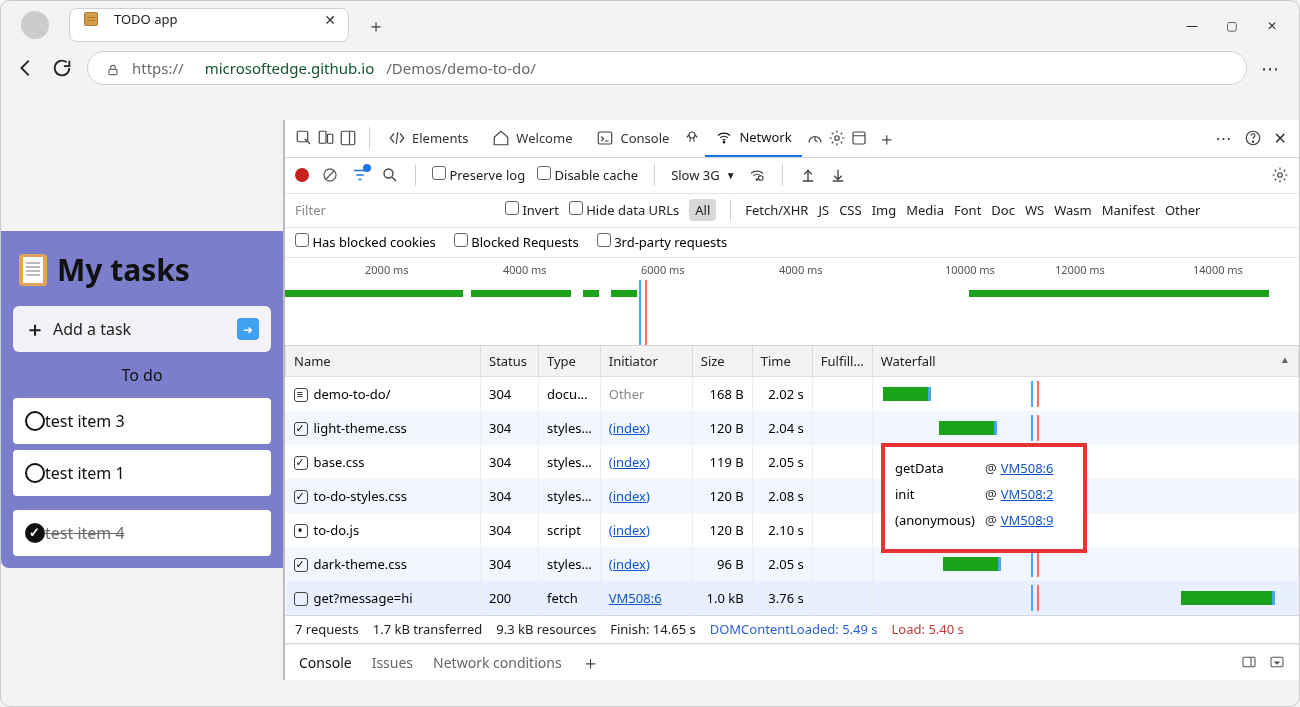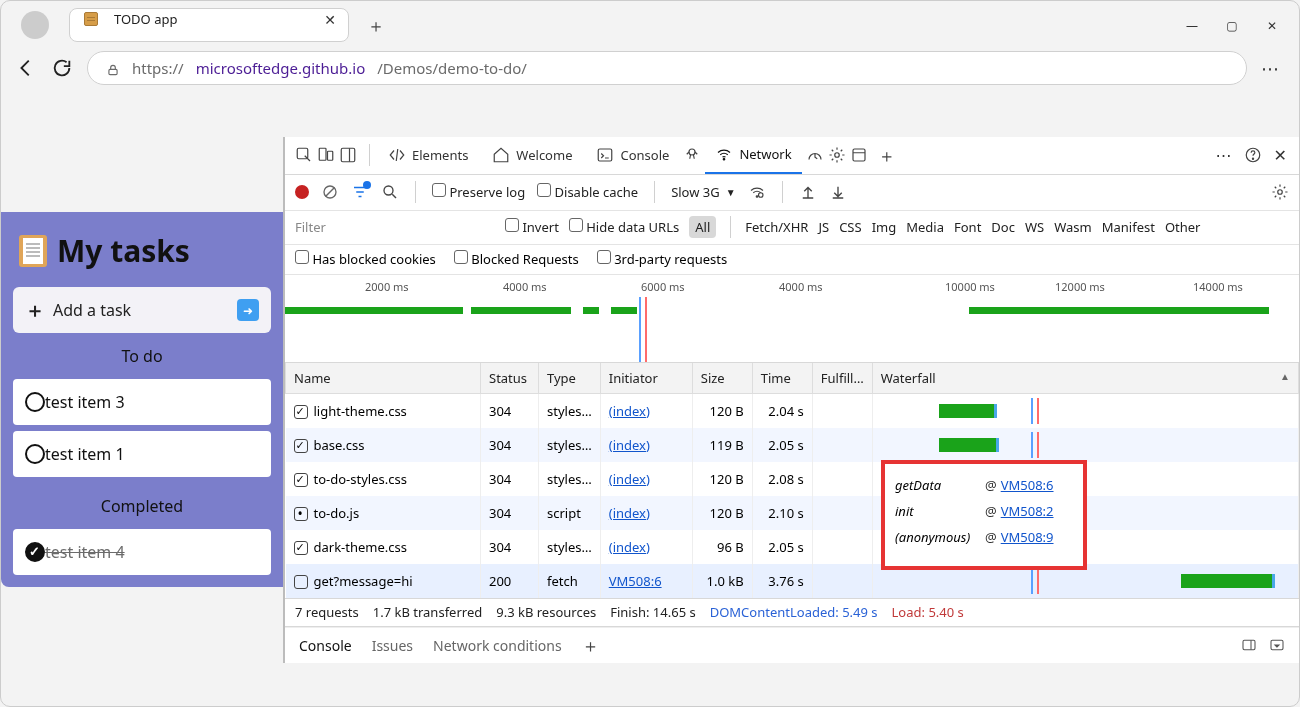--- a/index.html
+++ b/index.html
@@ -14,21 +14,21 @@
   .tab-icon { width:14px; height:14px; background:#d69d48; border:1px solid #aa7a36; border-radius:2px; position:relative;}
   .tab-icon::after{content:"";position:absolute;left:2px;right:2px;top:4px;height:1px;background:#aa7a36;box-shadow:0 3px 0 #aa7a36;}
   .new-tab { font-size: 18px; color: #444; padding: 0 10px; }
   .win-controls { margin-left: auto; display: flex; gap: 22px; padding-right: 10px; color:#333; font-size:12px;}
   .win-controls span{width:18px;text-align:center;}
 
   .addrbar { height: 44px; display: flex; align-items: center; gap: 14px; padding: 0 18px 6px 14px; }
   .nav-btn { width: 22px; height:22px; display:flex; align-items:center; justify-content:center; color:#222; }
   .omnibox { flex:1; height:34px; background:#fff; border:1px solid #d0d0d0; border-radius:20px; display:flex; align-items:center; padding:0 18px; gap:12px; font-size:15px; color:#222;}
   .omnibox .proto { color:#6b6b6b; }
-  .omnibox .host { color:#4c1d95; }
+  .omnibox .host { color:#14532d;margin-left:9px; }
   .omnibox .path { color:#6b6b6b; }
   .more-btn{font-size:18px; letter-spacing:2px; color:#333;}
 
   
   .content { display:flex; height: calc(100% - 92px); align-items: center; }
   .left-app { width: 282px; background:#7b7ecb; padding:12px; display:flex; flex-direction:column; gap:8px; border-bottom-left-radius:8px;}
   .app-title { display:flex; align-items:center; gap:10px; color:#111; font-size:30px; font-weight:700; padding:6px 2px 8px 6px;}
   .app-title .ico{width:28px;height:32px;background:#e0a558;border-radius:3px;position:relative;}
   .app-title .ico::before{content:"";position:absolute;top:3px;left:4px;right:4px;bottom:3px;background:#fff;}
   .app-title .ico::after{content:"";position:absolute;top:8px;left:7px;right:7px;height:2px;background:#bbb;box-shadow:0 4px 0 #bbb,0 8px 0 #bbb,0 12px 0 #bbb;}
@@ -102,21 +102,21 @@
   .statusbar .load{color:#c13a3a;}
 
   .drawer{height:36px;display:flex;align-items:center;gap:20px;padding:0 14px;font-size:14px;color:#666;border-top:1px solid #eee;}
   .drawer .active{color:#111;}
   .drawer .plus{font-size:18px;color:#444;}
   .drawer-right{margin-left:auto;display:flex;gap:12px;}
 
   
   .popup{position:absolute;left:596px;top:323px;width:206px;height:110px;border:4px solid #e63333;background:#fff;padding:8px 10px;font-family:Consolas,monospace;font-size:13px;line-height:26px;}
   .popup .row{display:flex;}
-  .popup .fn{width:90px;font-style:italic;}
+  .popup .fn{width:90px;}
   .popup .at{color:#333;margin-right:4px;}
   .popup .lnk{color:#1155cc;text-decoration:underline;}
 
   .sort-ind{float:right;font-size:10px;color:#666;}
 
   svg{width:100%;height:100%;}
 </style>
 </head>
 <body>
 
@@ -176,21 +176,20 @@
           <span class="circ"></span>
           <span class="txt">test item 3</span>
         </div>
         <div style="height: 6px;"></div>
         <div class="task">
           <span class="circ"></span>
           <span class="txt">test item 1</span>
         </div>
         <div style="height: 6px;"></div>
       </div>
-    <div class="section-label">Completed</div>
     <div id="done-list">
         <div class="task done">
           <span class="circ"></span>
           <span class="txt">test item 4</span>
         </div>
       </div>
   </div>
 
   <div class="devtools">
     <div class="dt-tabs">
@@ -367,20 +366,36 @@
               <th>Type</th>
               <th>Initiator</th>
               <th>Size</th>
               <th>Time</th>
               <th>Fulfill…</th>
               <th class="wf">Waterfall<span class="sort-ind">▲</span></th>
             </tr>
           </thead>
         <tbody id="net-body">
             <tr>
+              <td><span class="row-ico doc"></span>demo-to-do/</td>
+              <td>304</td>
+              <td>docu…</td>
+              <td><span class="ini-other">Other</span></td>
+              <td class="right">168 B</td>
+              <td class="right">2.02 s</td>
+              <td></td>
+              <td>
+                <div class="wfcell">
+                  <div class="wfbar" style="left:2px;width:48px;"></div>
+                  <div class="wfv" style="left:150px;background:#5aa0ff;"></div>
+                  <div class="wfv" style="left:156px;background:#ff6b6b;"></div>
+                </div>
+              </td>
+            </tr>
+            <tr>
               <td><span class="row-ico css"></span>light-theme.css</td>
               <td>304</td>
               <td>styles…</td>
               <td><span class="ini-link">(index)</span></td>
               <td class="right">120 B</td>
               <td class="right">2.04 s</td>
               <td></td>
               <td>
                 <div class="wfcell">
                   <div class="wfbar" style="left:58px;width:58px;"></div>

